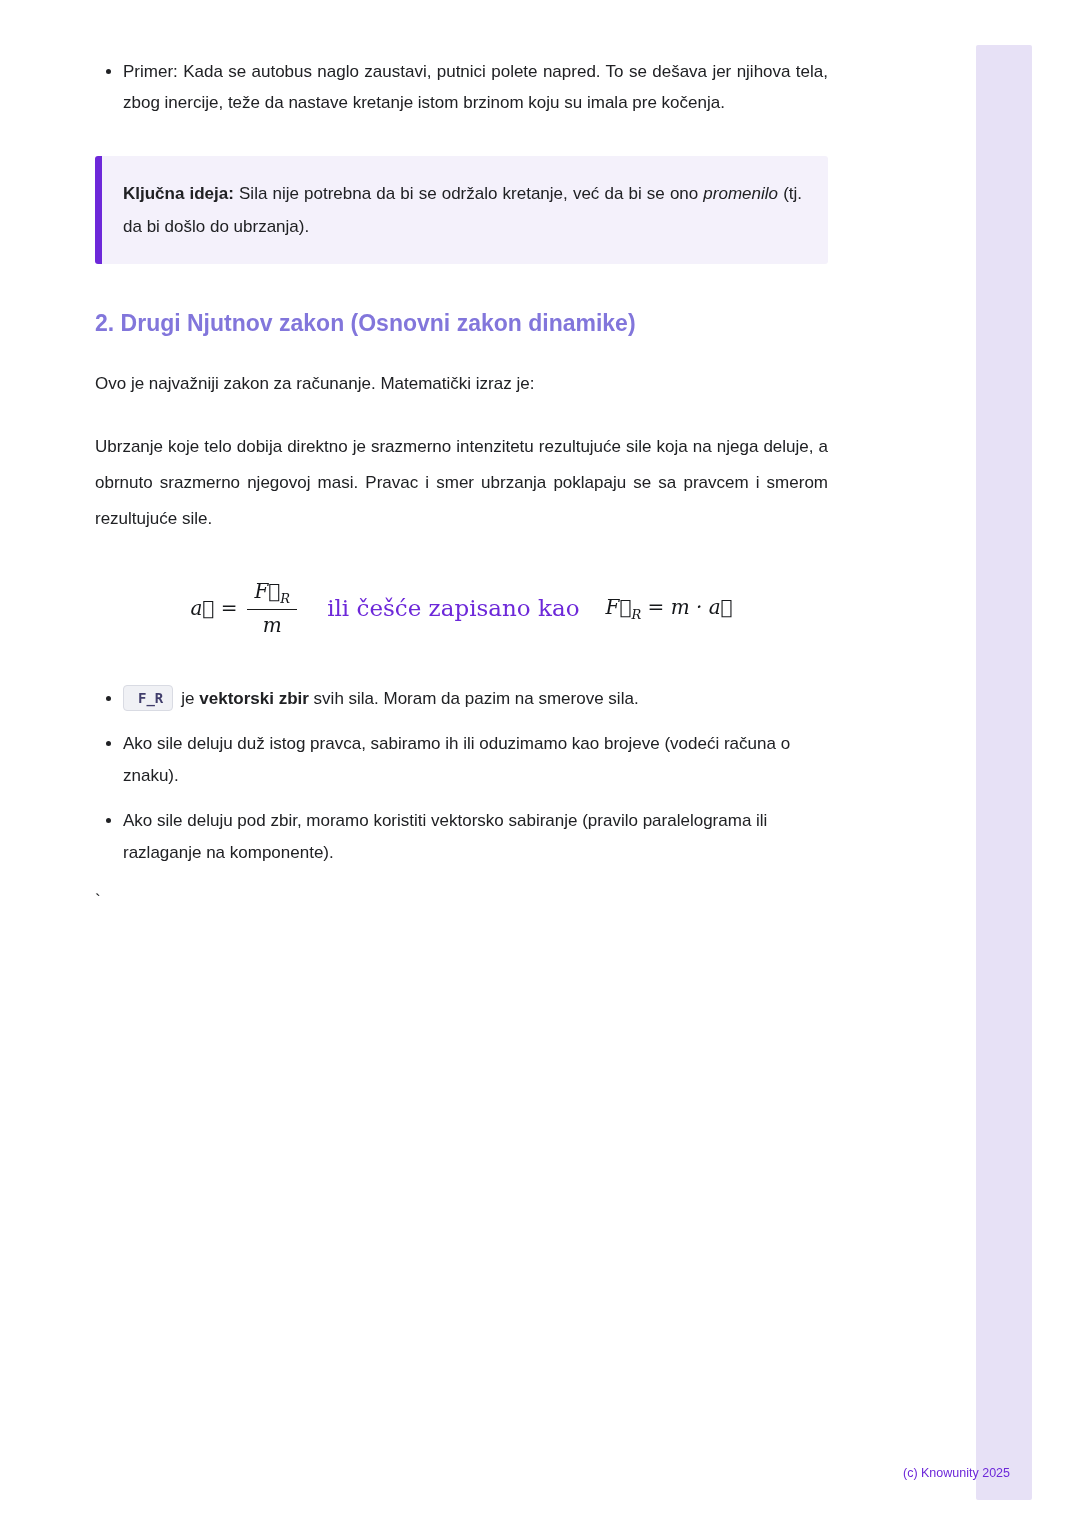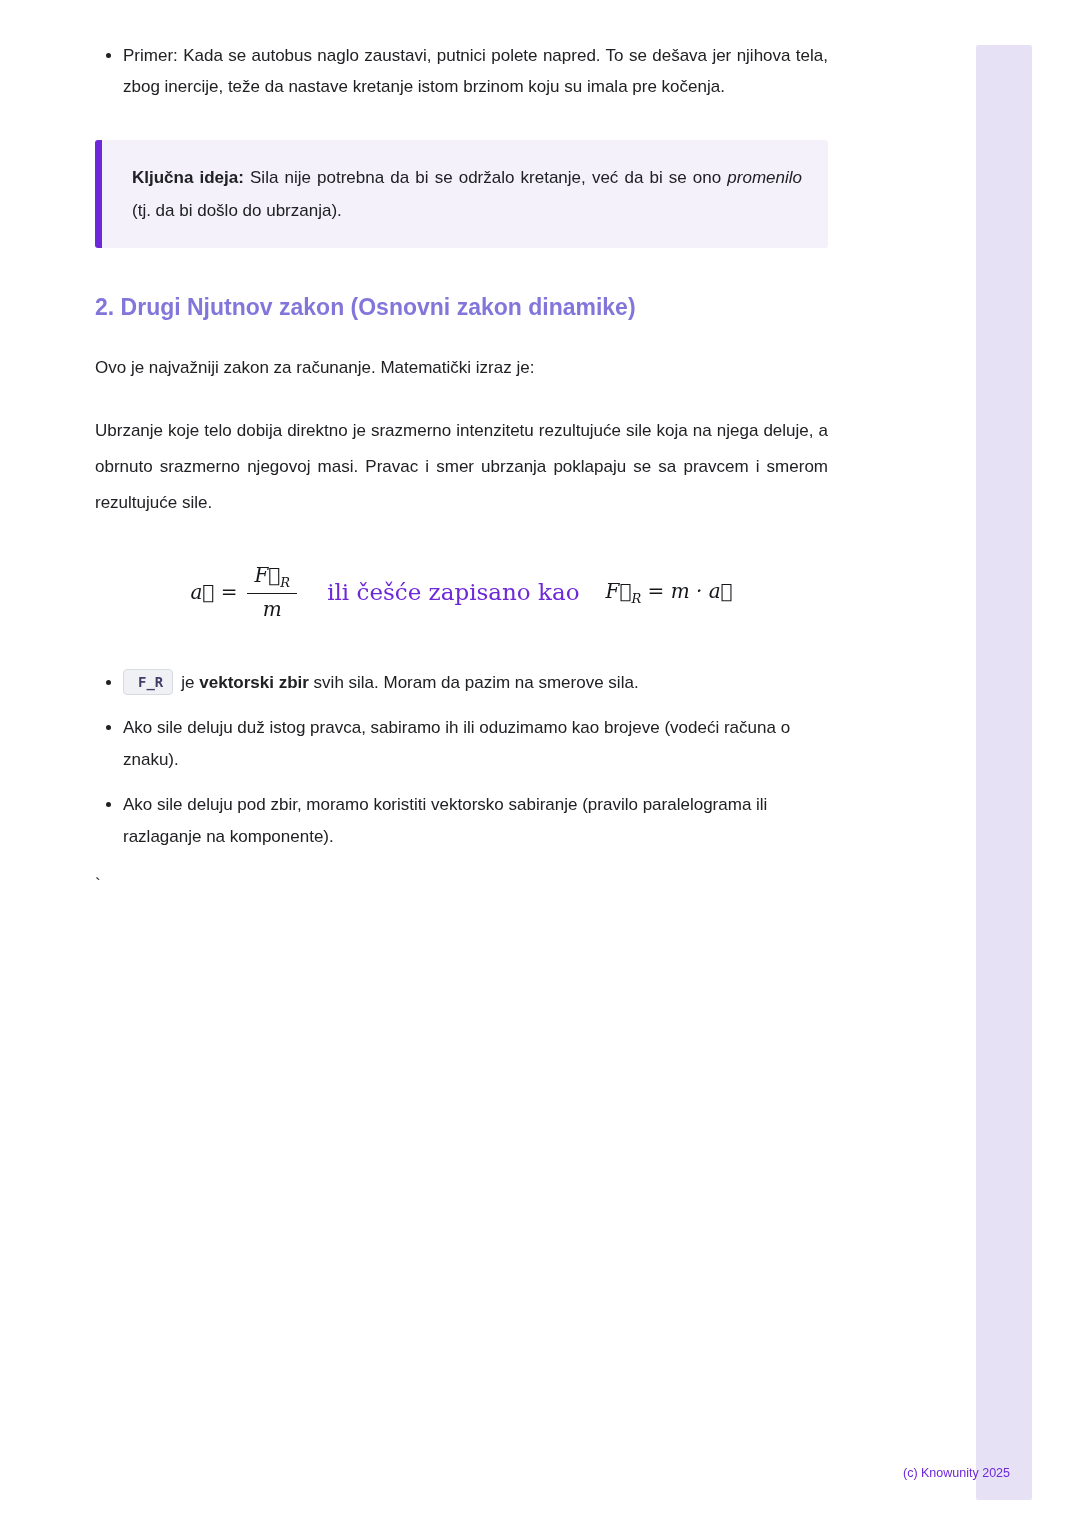--- a/index.html
+++ b/index.html
@@ -17,35 +17,35 @@
     top: 45px;
     right: 48px;
     width: 56px;
     height: 1455px;
     background: #e7e1f6;
     border-radius: 2px;
   }
   .content {
     position: absolute;
     left: 95px;
-    top: 40px;
+    top: 56px;
     width: 733px;
   }
   .body-text { font-size: 17px; line-height: 31px; color: #202124; }
   .justify { text-align: justify; }
 
   ul.top-list { margin: 0; padding-left: 28px; }
   ul.top-list li { font-size: 17px; line-height: 31px; text-align: justify; }
 
   .callout {
     margin-top: 38px;
     background: #f4f1fb;
     border-left: 7px solid #6d28d9;
     border-radius: 3px;
-    padding: 21px 26px 21px 30px;
+    padding: 21px 26px 21px 21px;
   }
   .callout p { margin: 0; line-height: 33px; }
 
   .section-heading {
     margin: 44px 0 0 0;
     font-size: 23px;
     font-weight: 700;
     color: #8276db;
     line-height: 30px;
   }

